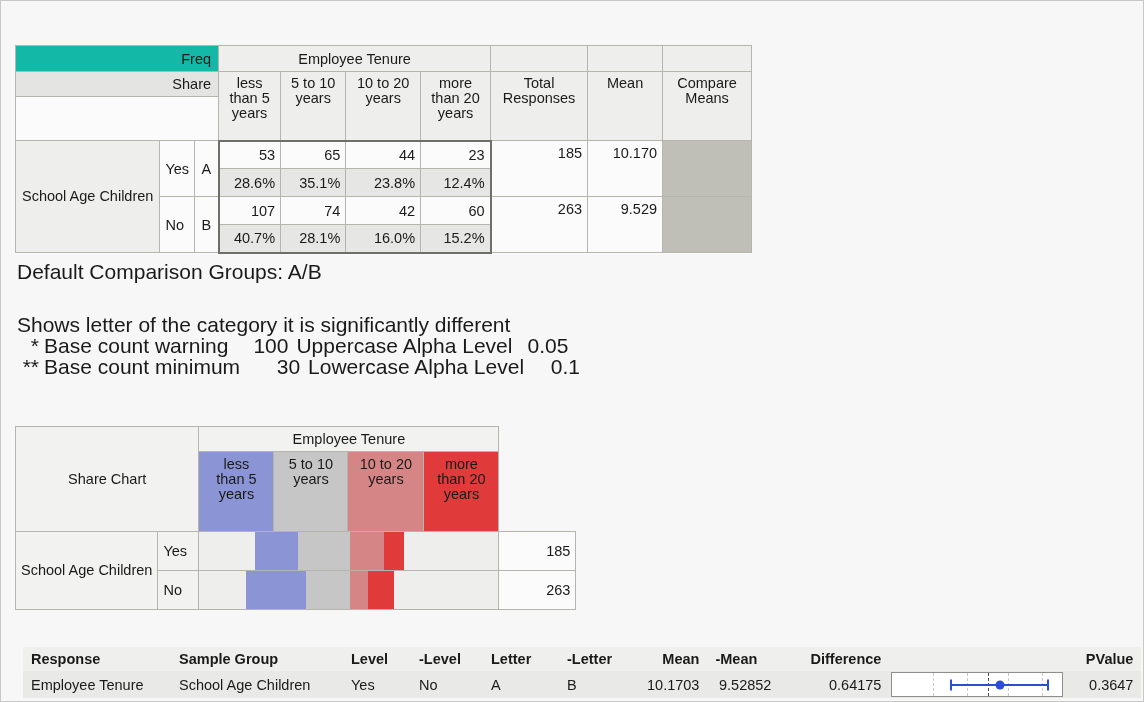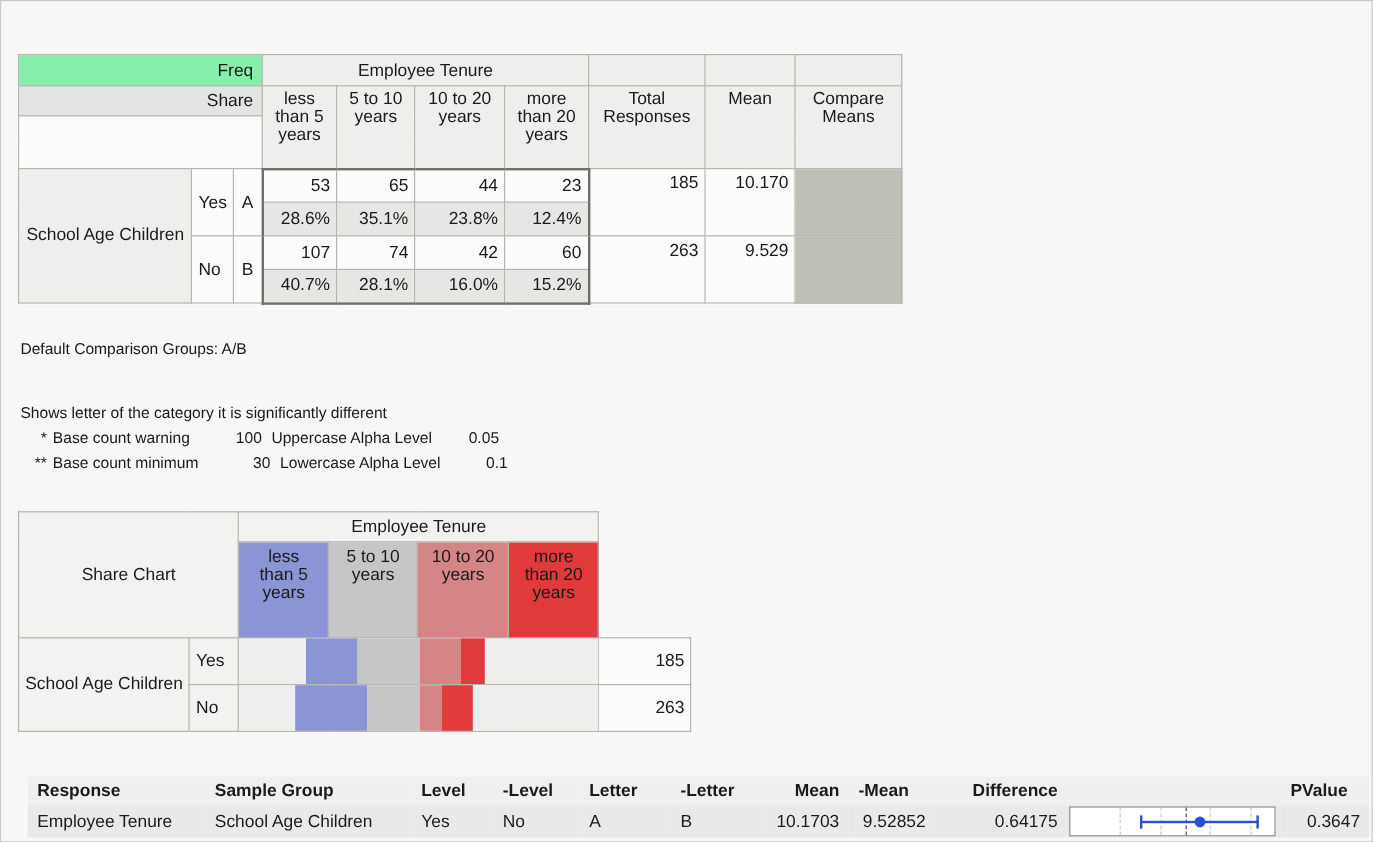--- a/index.html
+++ b/index.html
@@ -87,38 +87,38 @@
     font-weight: normal;
     vertical-align: middle;
     box-sizing: border-box;
     white-space: nowrap;
   }
 
   
   #tab1-wrap { position: absolute; left: 14px; top: 44px; }
   #tab1 { background: #fbfbfb; }
   #tab1 .hdr        { background: #eeeeec; text-align: center; }
-  #tab1 .hdr-freq   { background: #86efac; text-align: right; padding-right: 7px; }
+  #tab1 .hdr-freq   { background: #14b8a6; text-align: right; padding-right: 7px; }
   #tab1 .hdr-share  { background: #e4e4e2; text-align: right; padding-right: 7px; }
   #tab1 .hdr-blank  { background: #fbfbfb; }
   #tab1 .rowlbl     { background: #eeeeec; text-align: left; }
   #tab1 .cat        { background: #fbfbfb; text-align: left; }
   #tab1 .letter     { background: #fbfbfb; text-align: center; }
   #tab1 .num-freq   { background: #fbfbfb; text-align: right; }
   #tab1 .num-share  { background: #e6e6e4; text-align: right; }
   #tab1 .num-tot    { background: #fbfbfb; text-align: right; }
   #tab1 .cmp        { background: #bfbfb8; border-color:#b5b5ae; }
   #tab1 .hdrline    { line-height: 1.02; }
   #tab1 .thickleft  { border-left: 2px solid #6f6f6a; }
   #tab1 .thickright { border-right: 2px solid #6f6f6a; }
   #tab1 .thicktop   { border-top: 2px solid #6f6f6a; }
   #tab1 .thickbot   { border-bottom: 2px solid #6f6f6a; }
 
   
-  .text-block { position: absolute; font-size: 13px; line-height: 21px; margin-top: 19px; }
+  .text-block { position: absolute; font-size: 21px; line-height: 21px; }
   #txt-default { left: 16px; top: 260px; }
   #txt-shows   { left: 16px; top: 313px; }
   .alpha-line { display: flex; white-space: nowrap; }
   .al-star  { width: 22px; text-align: right; }
   .al-label { padding-left: 5px; }
   .al-num   { width: 60px; text-align: right; padding-right: 8px; }
   .al-val   { width: 56px; text-align: right; }
 
   
   #tab2-wrap { position: absolute; left: 14px; top: 425px; }
@@ -385,21 +385,21 @@
           <th style="width:148px;">Response</th>
           <th style="width:172px;">Sample Group</th>
           <th style="width:68px;">Level</th>
           <th style="width:72px;">-Level</th>
           <th style="width:76px;">Letter</th>
           <th style="width:80px;">-Letter</th>
           <th style="width:64px;text-align:right;">Mean</th>
           <th style="width:72px;">-Mean</th>
           <th style="width:110px;text-align:right;">Difference</th>
           <th style="width:178px;"></th>
-          <th style="width:74px;">PValue</th>
+          <th style="width:74px;text-align:right;">PValue</th>
         </tr>
       </thead>
       <tbody>
         <tr>
           <td>Employee Tenure</td>
           <td>School Age Children</td>
           <td>Yes</td>
           <td>No</td>
           <td>A</td>
           <td>B</td>

